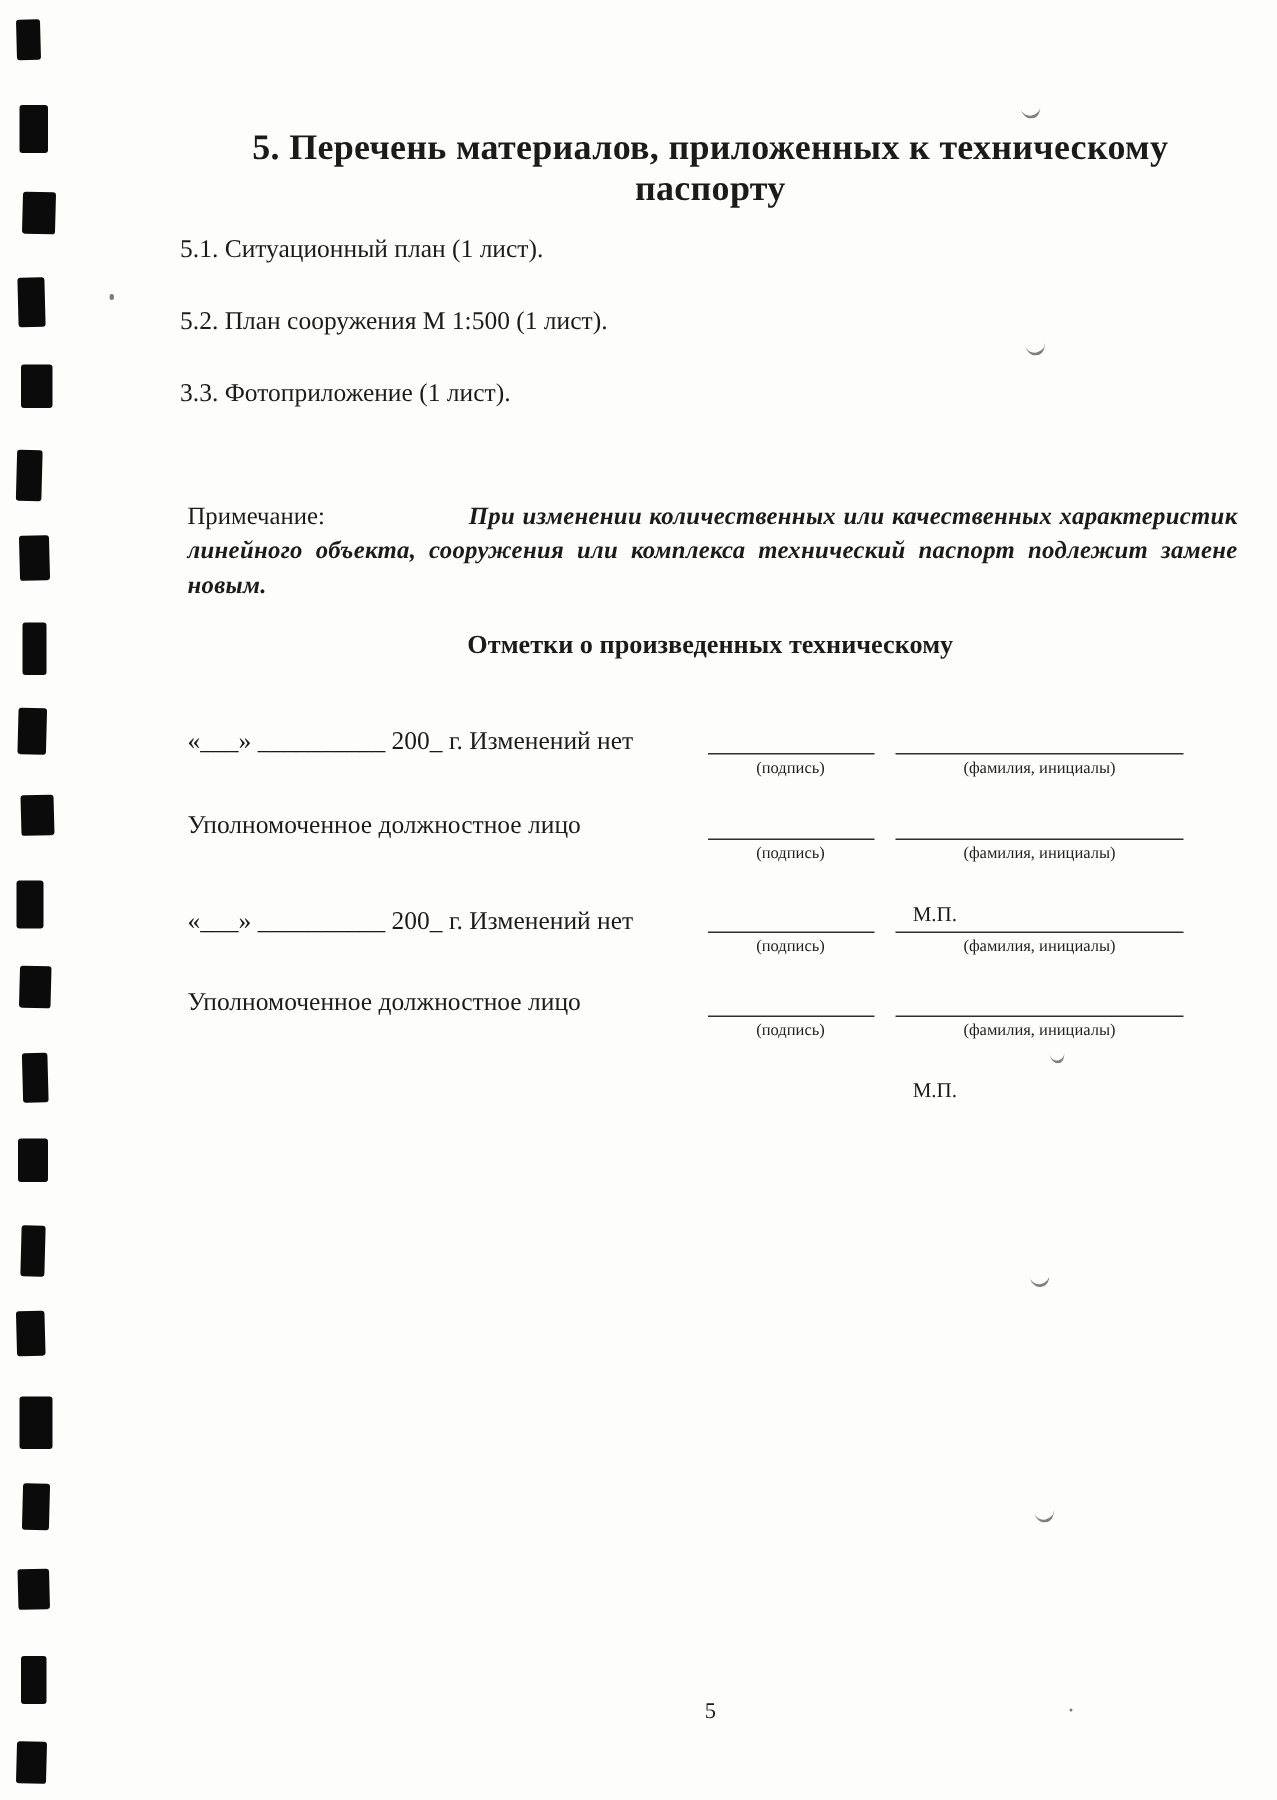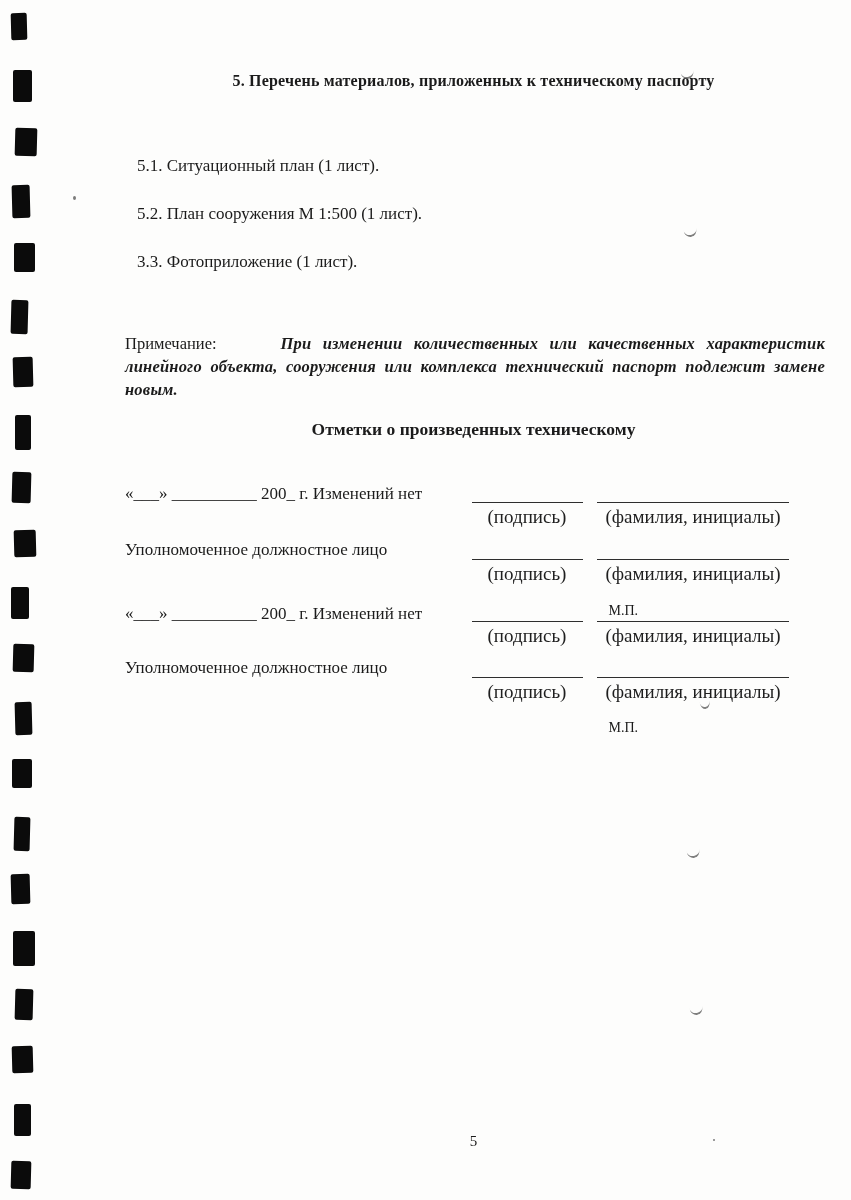--- a/index.html
+++ b/index.html
@@ -8,46 +8,46 @@
     width:851px; height:1200px;
     background:#fdfdfc;
     overflow:hidden;
     font-family:"Liberation Serif", serif;
     color:#1b1b1b;
   }
   
   .hole { position:absolute; background:#0b0b0b; border-radius:2px; }
 
   .title {
-    position:absolute; top:72px; left:125px; width:697px;
-    text-align:center; font-size:16px; font-weight:bold;
+    position:absolute; top:86px; left:125px; width:697px;
+    text-align:center; font-size:24px; font-weight:bold;
     letter-spacing:.2px;
   }
-  .item { position:absolute; left:137px; font-size:17px; }
+  .item { position:absolute; left:120px; font-size:17px; }
   .item-0 { top:156px; }
   .item-1 { top:204px;text-align:center; }
   .item-2 { top:252px; }
 
   .note {
     position:absolute; top:315px; left:125px; width:700px;
     font-size:16.5px; line-height:23px;
     text-align:justify;
   }
-  .note-label { font-style:normal; font-weight:normal; margin-right:64px; }
+  .note-label { font-style:normal; font-weight:normal; margin-right:96px; }
   .note-text  { font-weight:bold; font-style:italic; letter-spacing:.2px; }
 
   .section-heading {
     position:absolute; top:419px; left:125px; width:697px;
     text-align:center; font-size:17.5px; font-weight:bold;
   }
 
   .line-text { position:absolute; left:125px; font-size:17px; white-space:pre; }
 
   .sig-line { position:absolute; height:0; border-bottom:1.6px solid #2e2e2e; }
-  .sig-cap  { position:absolute; font-size:19px; text-align:center; color:#1f1f1f; }
+  .sig-cap  { position:absolute; font-size:11px; text-align:center; color:#1f1f1f; }
   .mp       { position:absolute; width:80px; text-align:right; font-size:14px;margin-top:21px; }
 
   
   .b0-date  { top:484px; }
   .b0-l1a   { top:502px; left:472px; width:111px; }
   .b0-l1b   { top:502px; left:597px; width:192px; }
   .b0-c1a   { top:506px; left:462px; width:130px; }
   .b0-c1b   { top:506px; left:597px; width:192px; }
   .b0-off   { top:540px; }
   .b0-l2a   { top:559px; left:472px; width:111px; }

